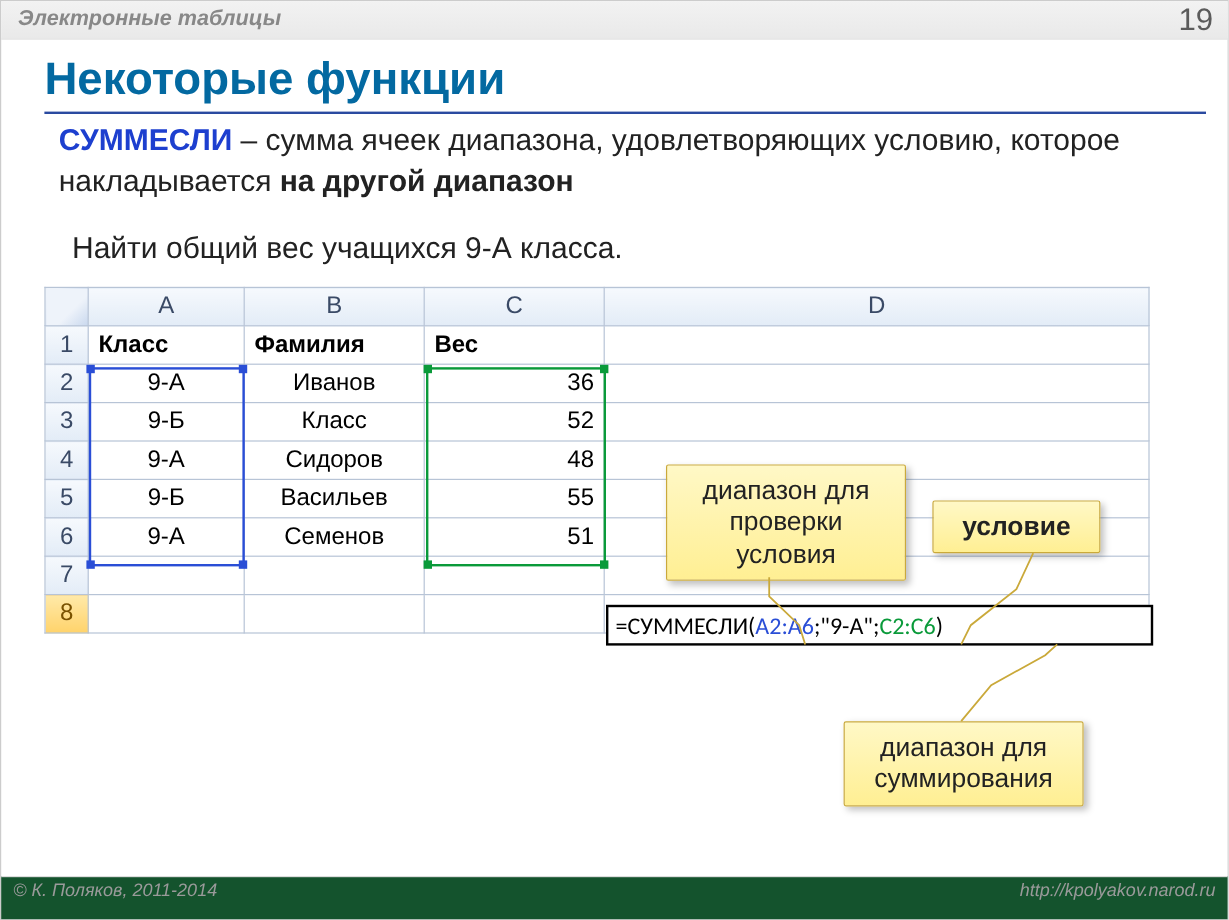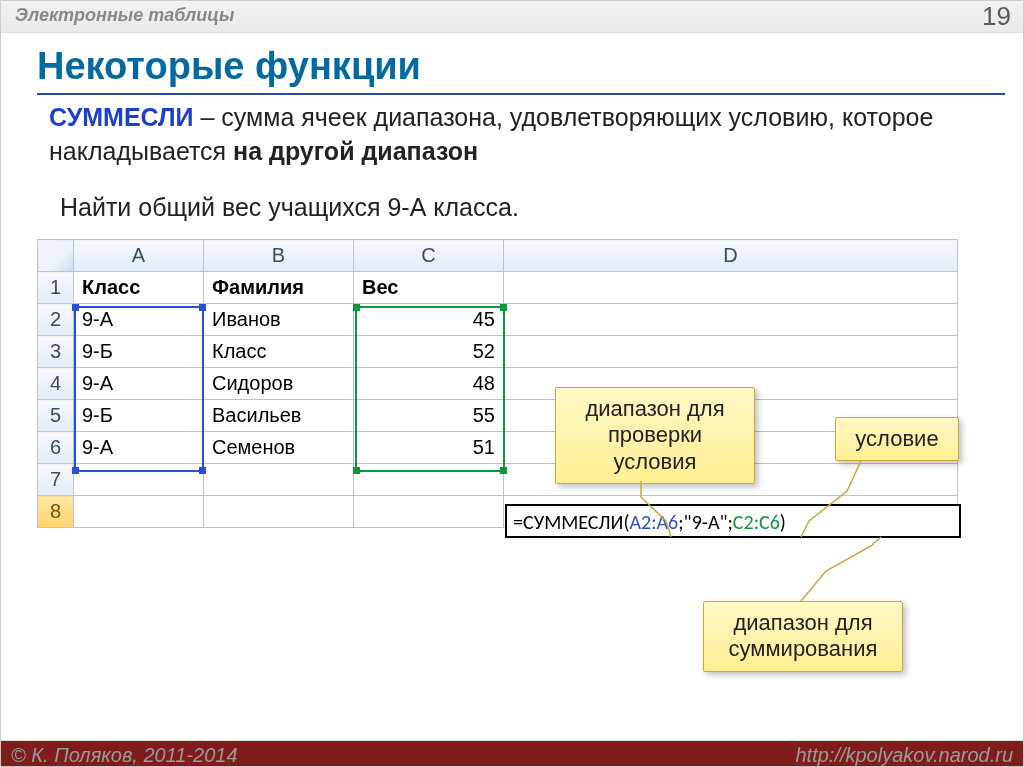--- a/index.html
+++ b/index.html
@@ -84,21 +84,21 @@
   }
   table.grid th.corner {
     background: linear-gradient(135deg,#eef3fa 60%,#c9d8ee 100%);
     width: 36px;
   }
   .col-A { width: 130px; }
   .col-B { width: 150px; }
   .col-C { width: 150px; }
   .col-D { width: 454px; }
   td.hdrcell { font-weight: bold; }
-  td.left { text-align: left; }
+  td.left { text-align: center; }
   td.right { text-align: right; }
 
   
   .range-box {
     position: absolute;
     pointer-events: none;
   }
   .range-blue { border: 2px solid #2a4ed6; }
   .range-green { border: 2px solid #0a9a3a; }
   .handle {
@@ -144,24 +144,24 @@
     pointer-events: none;
   }
   svg.leaders path {
     fill: none;
     stroke: #caa93a;
     stroke-width: 1.5;
   }
 
   .footer {
     position: absolute;
-    left: 0; right: 0; bottom: 0; height: 26px;
-    background: #7f1d1d;
+    left: 0; right: 0; bottom: 0; height: 36px;
+    background: #14532d;
     border-top: 1px solid #ddd;
-    font-style: italic; color: #9a9a9a; font-size: 20px;
+    font-style: italic; color: #9a9a9a; font-size: 15px;
   }
   .footer .left { position: absolute; left: 10px; top: 3px; }
   .footer .right { position: absolute; right: 10px; top: 3px; }
 </style>
 </head>
 <body>
 
 <div class="slide">
 
   <div class="topbar">
@@ -192,21 +192,21 @@
         <th class="rowhead">1</th>
         <td class="hdrcell">Класс</td>
         <td class="hdrcell">Фамилия</td>
         <td class="hdrcell">Вес</td>
         <td></td>
       </tr>
       <tr>
         <th class="rowhead">2</th>
         <td class="left">9-А</td>
         <td class="left">Иванов</td>
-        <td class="right">45</td>
+        <td class="right">36</td>
         <td></td>
       </tr>
       <tr>
         <th class="rowhead">3</th>
         <td class="left">9-Б</td>
         <td class="left">Класс</td>
         <td class="right">52</td>
         <td></td>
       </tr>
       <tr>
@@ -266,21 +266,21 @@
     <div class="formula" style="left:476px; top:271px;">
       <span>=СУММЕСЛИ(</span><span class="blue">A2:A6</span><span>;</span><span>"9-А"</span><span>;</span><span class="green">C2:C6</span><span>)</span>
     </div>
   </div>
 
   <div class="callout" style="left:554px; top:386px; width:200px;">
     <span style="white-space:pre-line;">диапазон для
 проверки
 условия</span>
   </div>
-  <div class="callout" style="left:834px; top:416px; width:124px;">
+  <div class="callout" style="left:776px; top:416px; width:140px;font-weight:bold;">
     <span>условие</span>
   </div>
   <div class="callout" style="left:702px; top:600px; width:200px;">
     <span style="white-space:pre-line;">диапазон для
 суммирования</span>
   </div>
 
   <svg class="leaders">
 
     <path d="M640,480 L640,496 L665,520 L670,536"></path>

